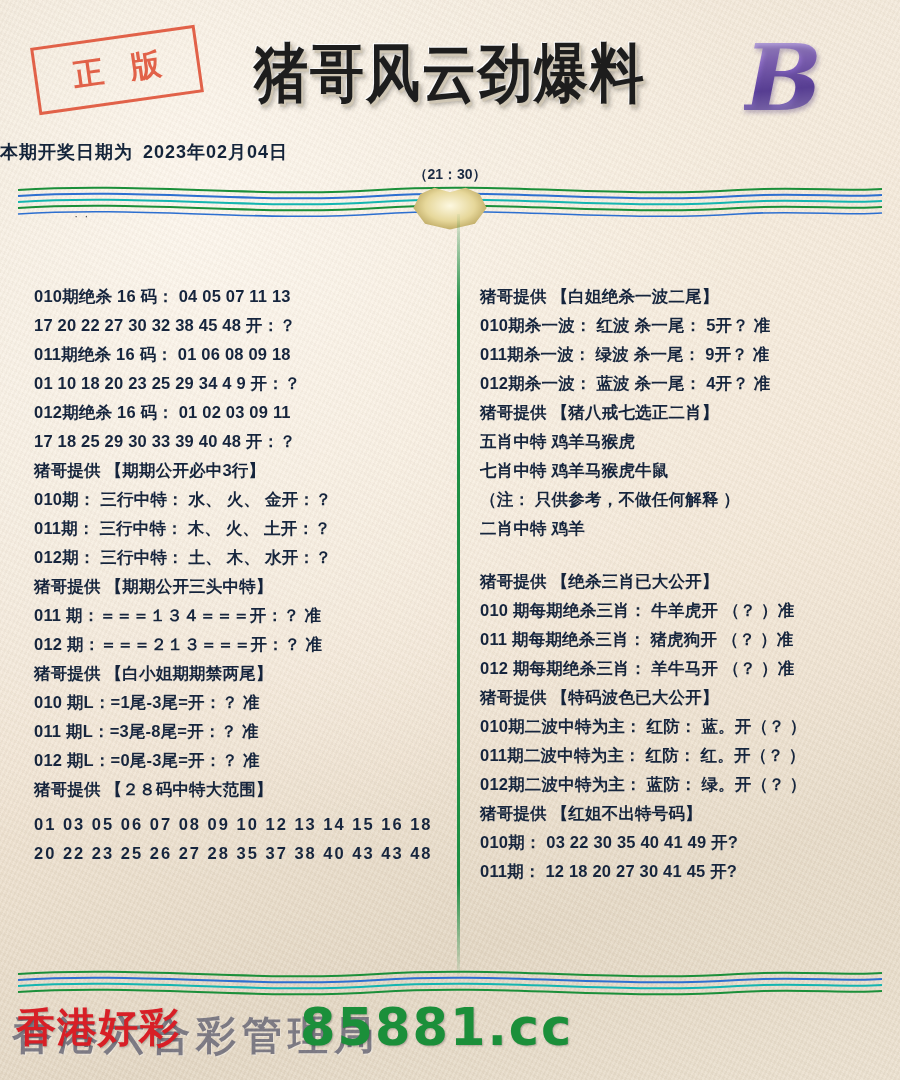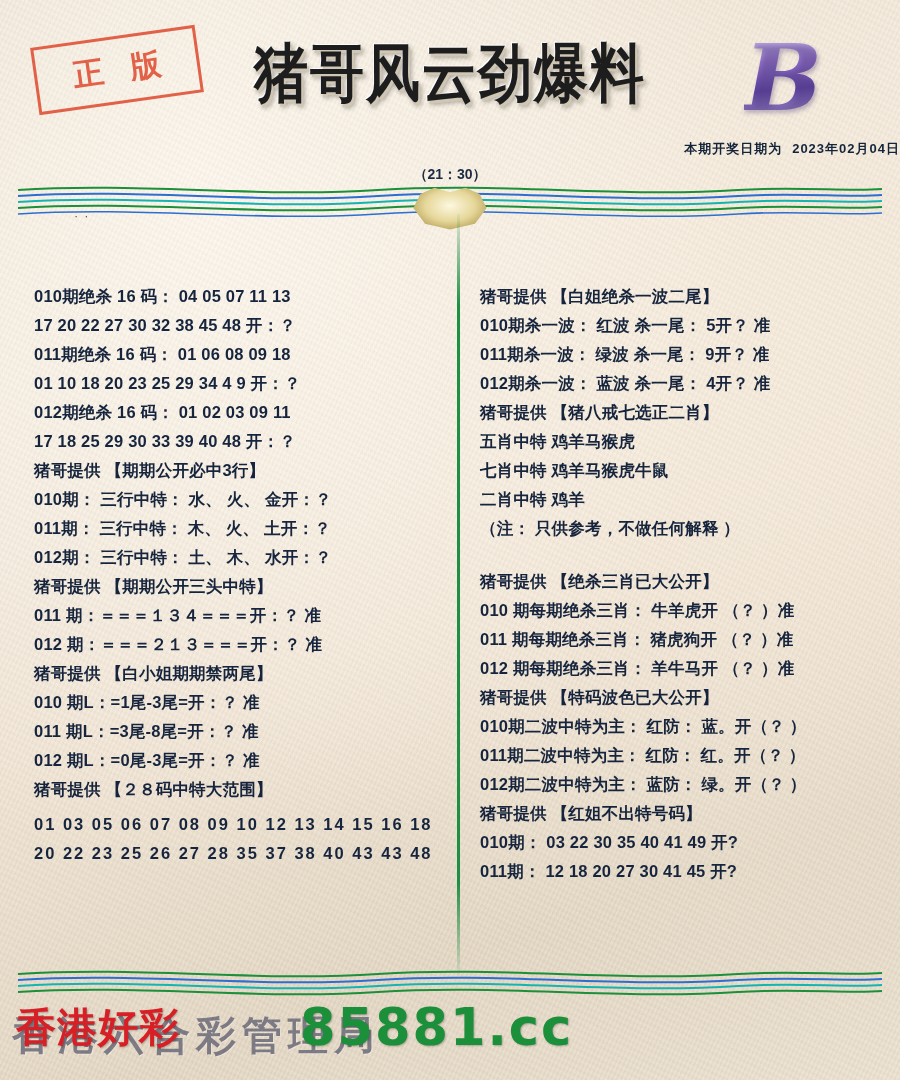--- a/index.html
+++ b/index.html
@@ -81,22 +81,22 @@
     -webkit-background-clip: text;
     background-clip: text;
     color: transparent;
     text-shadow: 2px 3px 4px rgba(80,60,120,0.35);
   }
   .draw-date {
     position: absolute;
     left: 0;
     right: 0;
     top: 140px;
-    text-align: right;
-    font-size: 13px;
+    text-align: left;
+    font-size: 18px;
     font-weight: bold;
     color: #14243a;
     letter-spacing: 1px;
   }
   .draw-date .dt { margin-left: 10px; }
   .draw-time {
     position: absolute;
     left: 0;
     right: 0;
     top: 166px;
@@ -278,22 +278,22 @@
   </div>
 
   <div class="col col-right">
     <div class="line head">猪哥提供   【白姐绝杀一波二尾】</div>
     <div class="line">010期杀一波：    红波   杀一尾：  5开？ 准</div>
     <div class="line">011期杀一波：    绿波   杀一尾：  9开？ 准</div>
     <div class="line">012期杀一波：    蓝波   杀一尾：  4开？ 准</div>
     <div class="line head">猪哥提供   【猪八戒七选正二肖】</div>
     <div class="line">五肖中特     鸡羊马猴虎</div>
     <div class="line">七肖中特     鸡羊马猴虎牛鼠</div>
+    <div class="line">（注：  只供参考，不做任何解释 ）</div>
     <div class="line">二肖中特     鸡羊</div>
-    <div class="line">（注：  只供参考，不做任何解释 ）</div>
     <div class="line" style="margin-bottom:36px"></div>
     <div class="line head">猪哥提供    【绝杀三肖已大公开】</div>
     <div class="line">010 期每期绝杀三肖：   牛羊虎开 （？ ）准</div>
     <div class="line">011 期每期绝杀三肖：   猪虎狗开 （？ ）准</div>
     <div class="line">012 期每期绝杀三肖：   羊牛马开 （？ ）准</div>
     <div class="line head">猪哥提供    【特码波色已大公开】</div>
     <div class="line">010期二波中特为主：  红防：  蓝。开（？ ）</div>
     <div class="line">011期二波中特为主：  红防：  红。开（？ ）</div>
     <div class="line">012期二波中特为主：  蓝防：  绿。开（？ ）</div>
     <div class="line head">猪哥提供    【红姐不出特号码】</div>

